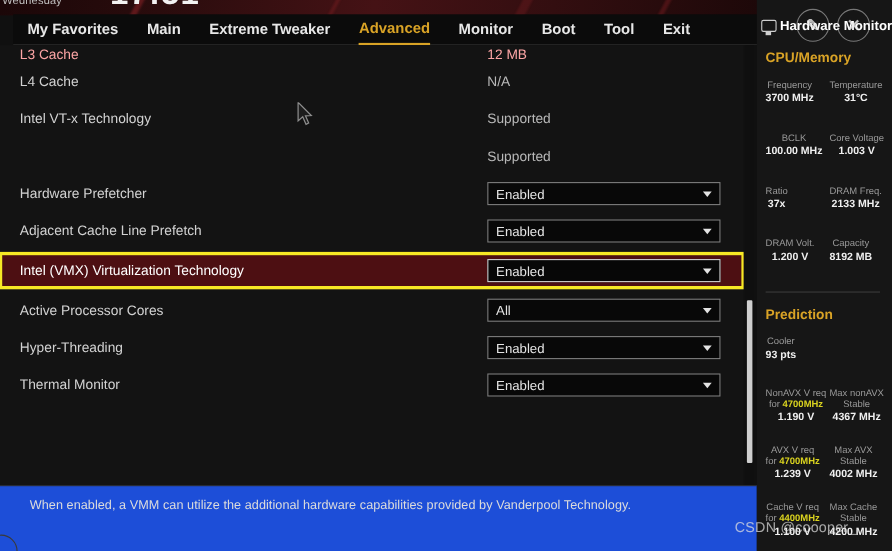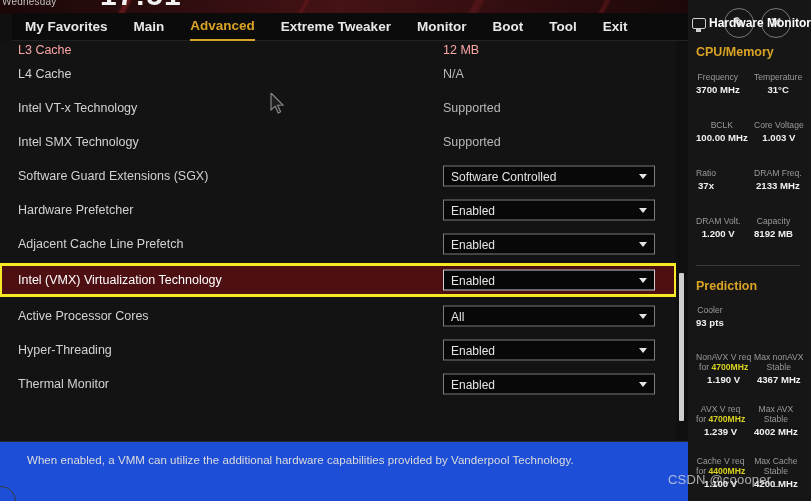--- a/index.html
+++ b/index.html
@@ -212,51 +212,43 @@
     <div class="streak" style="left:470px;top:-20px;width:9px;height:60px;opacity:.5;"></div>
     <div class="streak" style="left:600px;top:-20px;width:5px;height:60px;opacity:.7;"></div>
     <div class="streak" style="left:700px;top:-20px;width:3px;height:60px;opacity:.5;"></div>
   </div>
   <div class="clock-day">Wednesday</div>
   <div class="clock-time">17:51</div>
 
   <div class="menubar" id="menubar">
       <div class="menu-item">My Favorites</div>
       <div class="menu-item">Main</div>
+      <div class="menu-item">Extreme Tweaker</div>
       <div class="menu-item active">Advanced</div>
-      <div class="menu-item">Extreme Tweaker</div>
       <div class="menu-item">Monitor</div>
       <div class="menu-item">Boot</div>
       <div class="menu-item">Tool</div>
       <div class="menu-item">Exit</div>
     </div>
 
   <div class="content" id="settings-list">
       <div class="row clipped">
         <span class="label dim">L3 Cache</span>
         <span class="staticval dim">12 MB</span>
       </div>
       <div class="row">
         <span class="label">L4 Cache</span>
         <span class="staticval">N/A</span>
       </div>
       <div class="row">
         <span class="label">Intel VT-x Technology</span>
         <span class="staticval">Supported</span>
       </div>
       <div class="row">
-        <span class="label">Intel SMX Technology</span>
         <span class="staticval">Supported</span>
-      </div>
-      <div class="row">
-        <span class="label">Software Guard Extensions (SGX)</span>
-        <div class="dropdown">
-          <span class="dval">Software Controlled</span>
-          <span class="caret"></span>
-        </div>
       </div>
       <div class="row">
         <span class="label">Hardware Prefetcher</span>
         <div class="dropdown">
           <span class="dval">Enabled</span>
           <span class="caret"></span>
         </div>
       </div>
       <div class="row">
         <span class="label">Adjacent Cache Line Prefetch</span>

